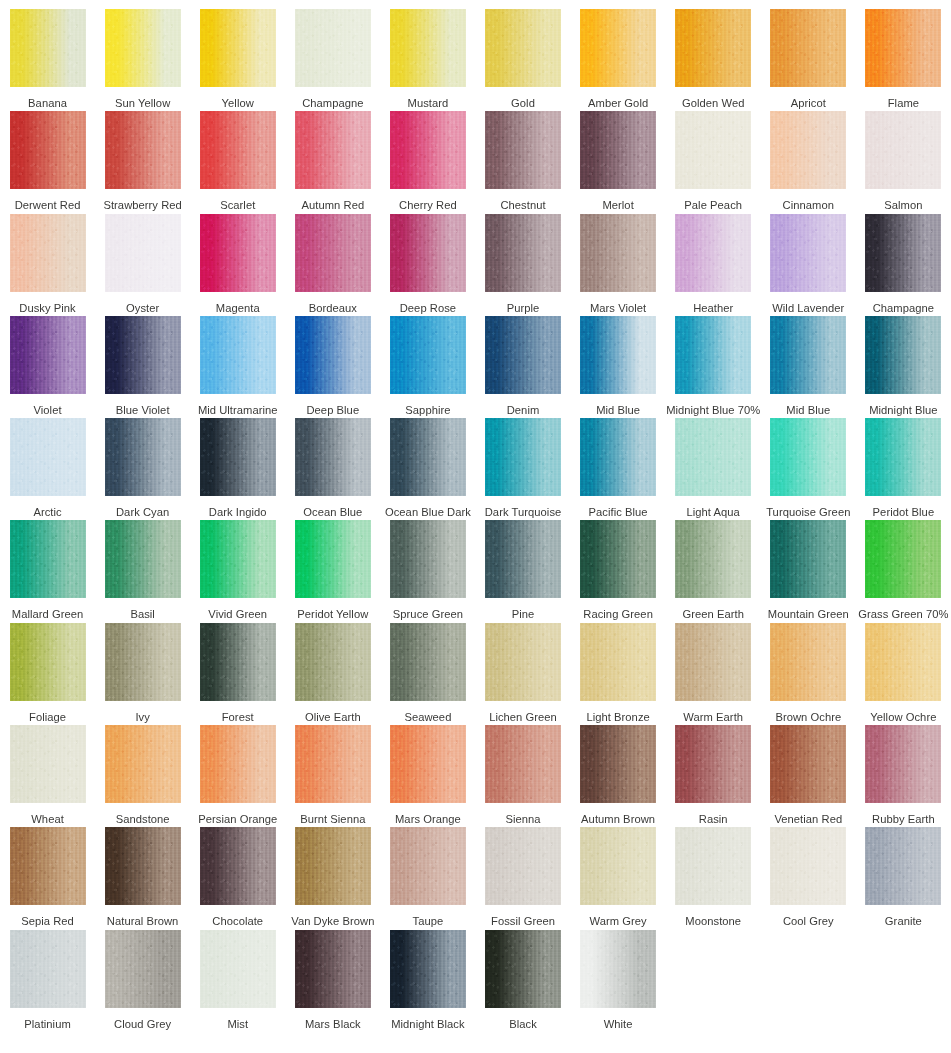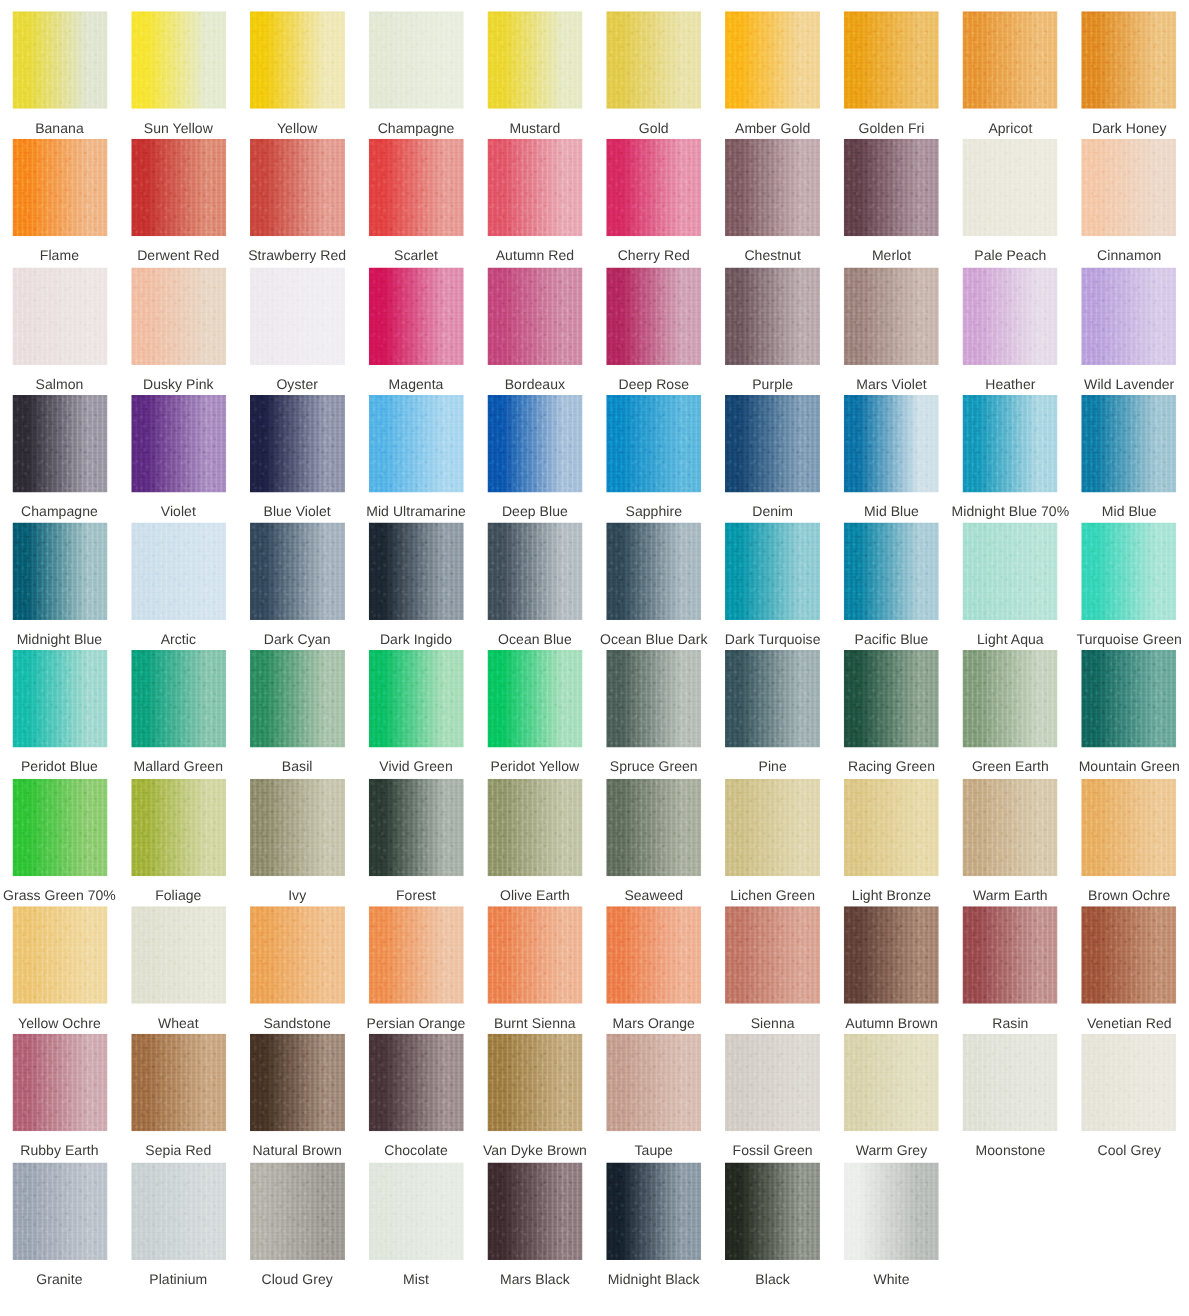--- a/index.html
+++ b/index.html
@@ -161,37 +161,29 @@
           <div class="speckle"></div>
         </div>
         <div class="swatch-label">Amber Gold</div>
       </div>
       <div class="swatch-cell">
         <div class="swatch-chip">
           <div class="pigment" style="background: linear-gradient(90deg, rgb(235, 158, 21) 0%, rgb(235, 158, 21) 16%, rgb(237, 190, 102) 78%, rgb(237, 190, 102) 100%);"></div>
           <div class="grain"></div>
           <div class="speckle"></div>
         </div>
-        <div class="swatch-label">Golden Fri</div>
+        <div class="swatch-label">Golden Wed</div>
       </div>
       <div class="swatch-cell">
         <div class="swatch-chip">
           <div class="pigment" style="background: linear-gradient(90deg, rgb(231, 147, 52) 0%, rgb(231, 147, 52) 16%, rgb(238, 186, 114) 78%, rgb(238, 186, 114) 100%);"></div>
           <div class="grain"></div>
           <div class="speckle"></div>
         </div>
         <div class="swatch-label">Apricot</div>
-      </div>
-      <div class="swatch-cell">
-        <div class="swatch-chip">
-          <div class="pigment" style="background: linear-gradient(90deg, rgb(224, 136, 35) 0%, rgb(224, 136, 35) 16%, rgb(237, 194, 126) 78%, rgb(237, 194, 126) 100%);"></div>
-          <div class="grain"></div>
-          <div class="speckle"></div>
-        </div>
-        <div class="swatch-label">Dark Honey</div>
       </div>
       <div class="swatch-cell">
         <div class="swatch-chip">
           <div class="pigment" style="background: linear-gradient(90deg, rgb(247, 132, 29) 0%, rgb(247, 132, 29) 16%, rgb(240, 181, 132) 78%, rgb(240, 181, 132) 100%);"></div>
           <div class="grain"></div>
           <div class="speckle"></div>
         </div>
         <div class="swatch-label">Flame</div>
       </div>
       <div class="swatch-cell">

